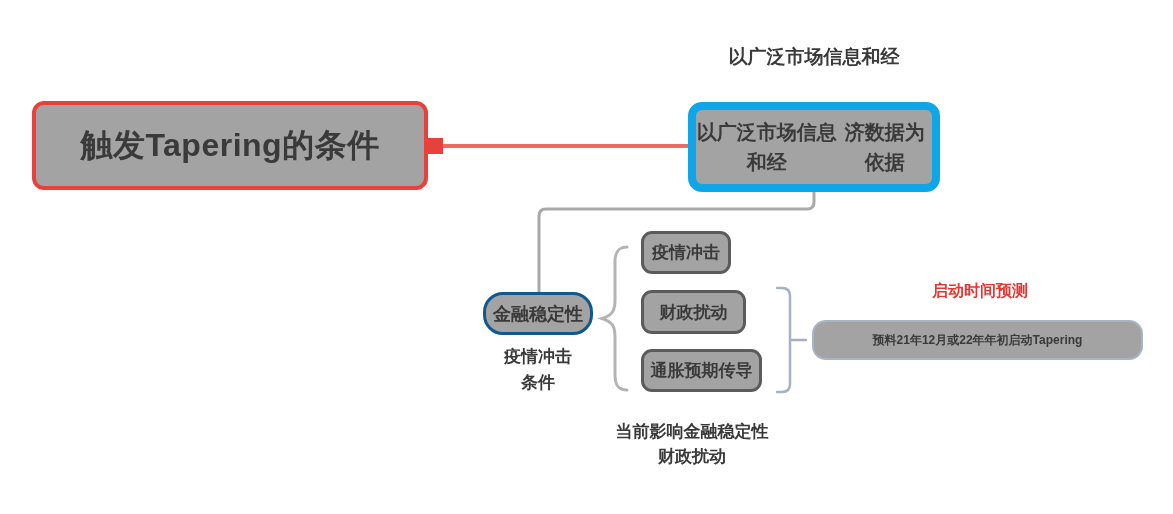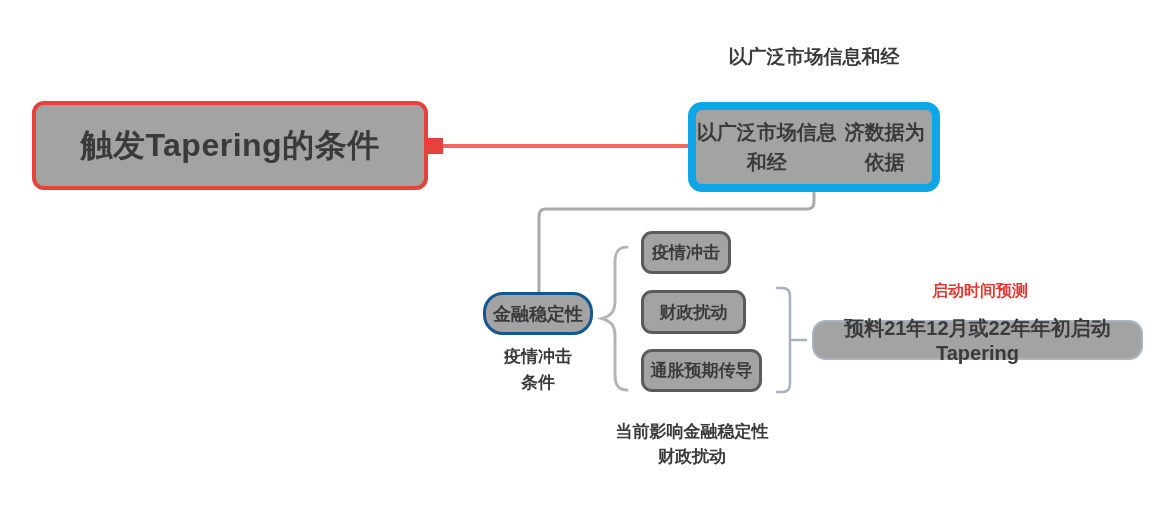--- a/index.html
+++ b/index.html
@@ -67,21 +67,21 @@
     font-weight: 700; color: #3a3a3a;
   }
   .label-prediction {
     left: 850px; top: 281px; width: 260px;
     text-align: center; font-size: 16px; font-weight: 700;
     color: #e23733;
   }
   .node-prediction {
     left: 812px; top: 320px; width: 331px; height: 40px;
     border: 2px solid #a8b3c3; border-radius: 14px;
-    font-size: 20px;
+    font-size: 12px;
   }
 </style>
 </head>
 <body>
 
 <div class="canvas">
 
   <svg class="connectors" width="1173" height="514" viewBox="0 0 1173 514">
 
     <line x1="441" y1="146" x2="689" y2="146" stroke="#f2685e" stroke-width="4"></line>

